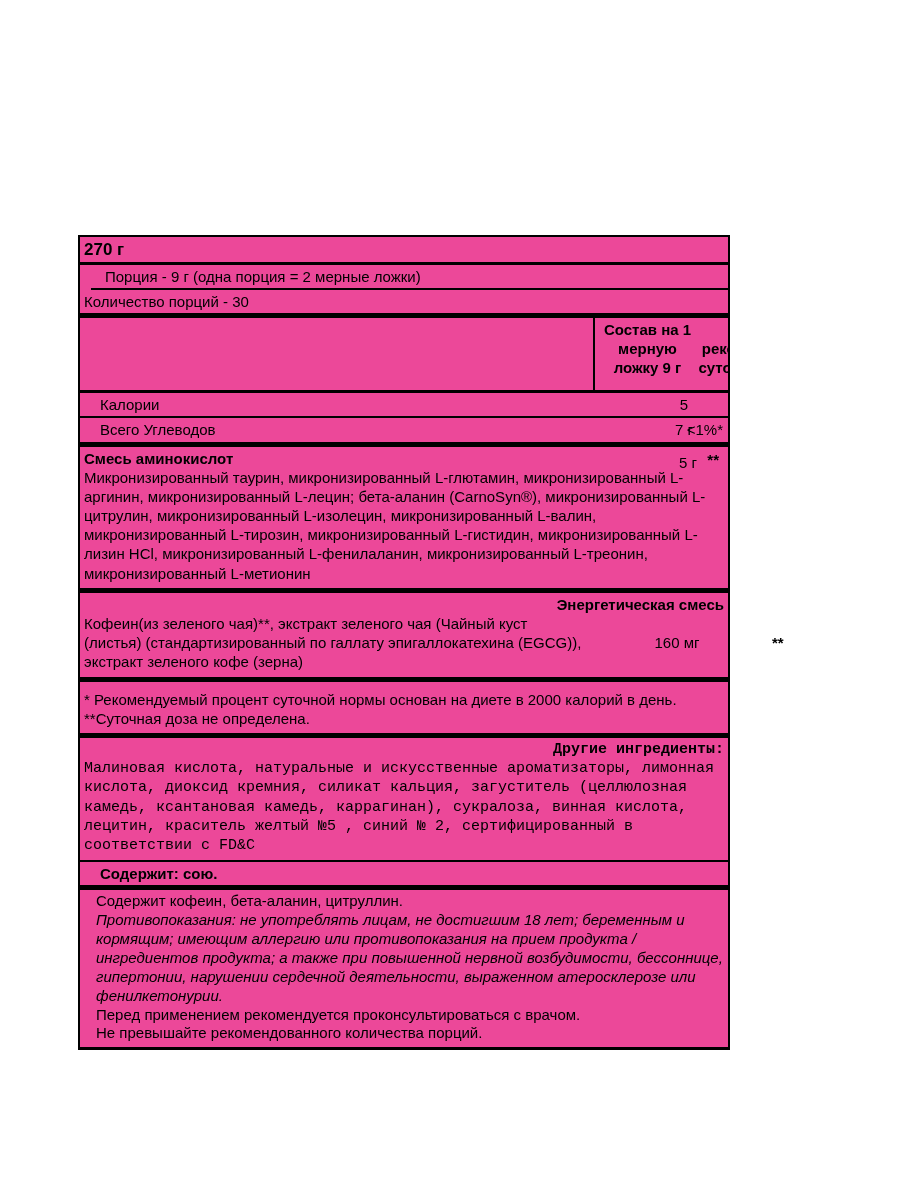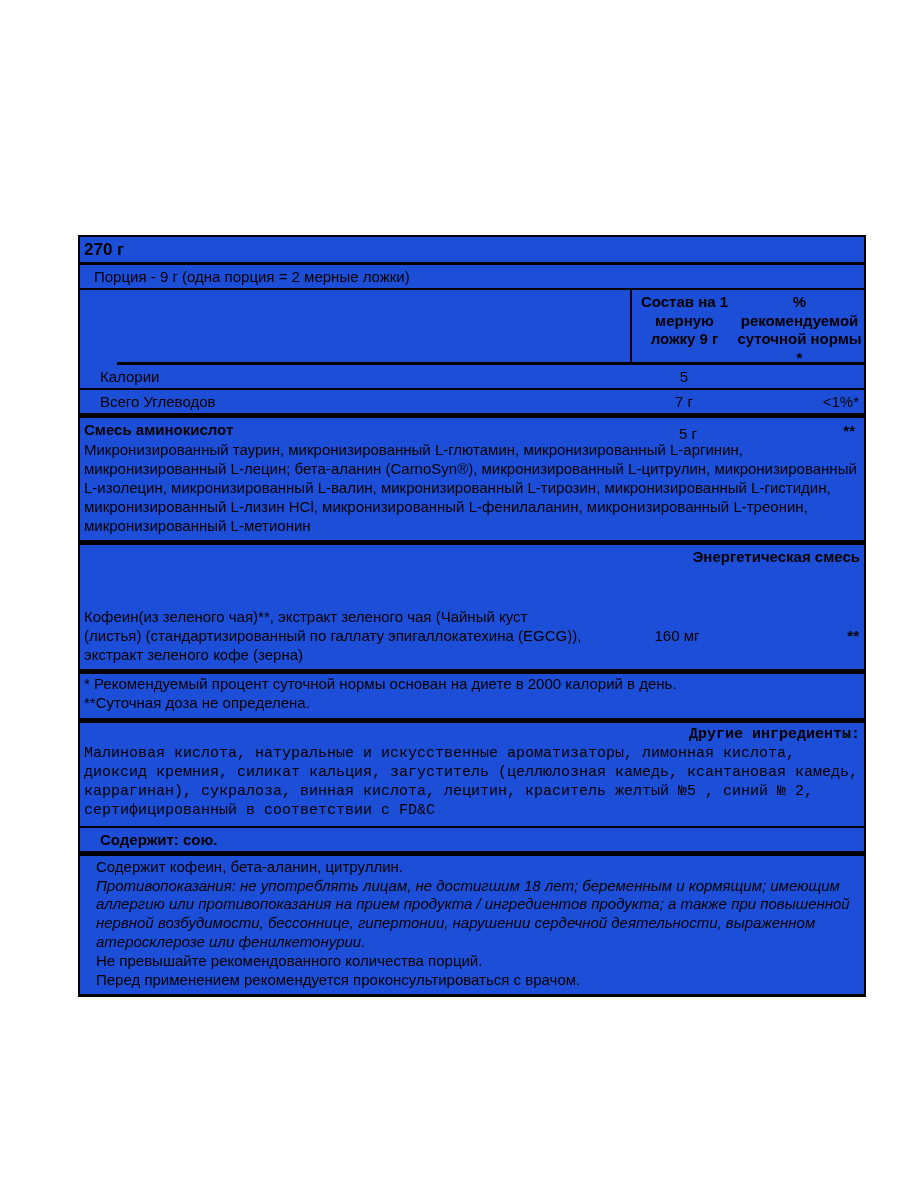--- a/index.html
+++ b/index.html
@@ -16,51 +16,51 @@
     position: relative;
     width: 900px;
     height: 1200px;
     background: #fff;
     overflow: hidden;
   }
   .label {
     position: absolute;
     left: 78px;
     top: 235px;
-    width: 788px;
+    width: 652px;
     box-sizing: border-box;
     border: 2px solid #000;
     border-bottom-width: 3px;
-    background: #1d4ed8;
+    background: #ec4899;
     font-size: 15px;
     line-height: 1.28;
   }
   .row { position: relative; box-sizing: border-box; }
 
   .r-weight {
     font-size: 17px;
     font-weight: bold;
     padding: 2px 4px 1px 4px;
     border-bottom: 3px solid #000;
   }
   .r-serving {
     padding: 2px 14px;
     border-bottom: 2px solid #000;
+    margin-left: 11px;
   }
   .r-count {
     padding: 2px 4px;
     border-bottom: 5px solid #000;
   }
 
   .r-header {
     display: flex;
     border-bottom: 3px solid #000;
     height: 75px;
     overflow: hidden;
-    margin-left: 37px;
   }
   .h-left {
     width: 515px;
     box-sizing: border-box;
     border-right: 2px solid #000;
     flex: none;
   }
   .h-right {
     flex: 1;
     display: flex;
@@ -94,53 +94,54 @@
   }
 
   .section {
     padding: 2px 4px 5px 4px;
     border-bottom: 5px solid #000;
   }
   .section.thin { border-bottom-width: 2px; font-family: Liberation Mono, monospace; }
   .sec-title { font-weight: bold; text-align: right; }
   .sec-title-row { position: relative; }
 
-  .energy-wrap { display: flex; margin-top: 40px; }
+  .energy-wrap { display: flex; }
   .energy-text { width: 498px; flex: none; }
   .energy-amount {
     width: 190px; flex: none;
     display: flex; align-items: center; justify-content: center;
   }
   .energy-dv {
     flex: 1;
     display: flex; align-items: center; justify-content: flex-end;
     padding-right: 1px;
   }
 
-  .footnotes { padding: 0 4px 5px 4px; border-bottom: 5px solid #000; }
+  .footnotes { padding: 8px 4px 5px 4px; border-bottom: 5px solid #000; }
 
   .r-contains {
     font-weight: bold;
     padding: 2px 20px;
     border-bottom: 5px solid #000;
   }
 
   .warnings { padding: 2px 4px 4px 16px; line-height: 1.26; }
   .italic { font-style: italic; }
 </style>
 </head>
 <body>
 
 <div class="page">
   <div class="label">
 
     <div class="row r-weight">270 г</div>
 
     <div class="row r-serving">Порция - 9 г (одна порция = 2 мерные ложки)</div>
 
+    <div class="row r-count">Количество порций - 30</div>
 
     <div class="row r-header">
       <div class="h-left"></div>
       <div class="h-right">
         <div class="h-col1">Состав на 1 мерную ложку 9 г</div>
         <div class="h-col2">% рекомендуемой суточной нормы *</div>
       </div>
     </div>
 
     <div class="row r-nutrient">
@@ -181,18 +182,18 @@
     <div class="row section thin">
       <div class="sec-title">Другие ингредиенты:</div>
       <div>Малиновая кислота, натуральные и искусственные ароматизаторы, лимонная кислота, диоксид кремния, силикат кальция, загуститель (целлюлозная камедь, ксантановая камедь, каррагинан), сукралоза, винная кислота, лецитин,  краситель желтый №5 , синий № 2, сертифицированный в соответствии с FD&amp;C</div>
     </div>
 
     <div class="row r-contains">Содержит: сою.</div>
 
     <div class="row warnings">
       <div>Содержит кофеин, бета-аланин, цитруллин.</div>
       <div class="italic">Противопоказания: не употреблять лицам, не достигшим 18 лет; беременным и кормящим; имеющим аллергию или противопоказания на прием продукта / ингредиентов продукта; а также при повышенной нервной возбудимости, бессоннице, гипертонии, нарушении сердечной деятельности, выраженном атеросклерозе или фенилкетонурии.</div>
+      <div>Перед применением рекомендуется проконсультироваться с врачом.</div>
       <div>Не превышайте рекомендованного количества порций.</div>
-      <div>Перед применением рекомендуется проконсультироваться с врачом.</div>
     </div>
 
   </div>
 </div>
 
 </body></html>

